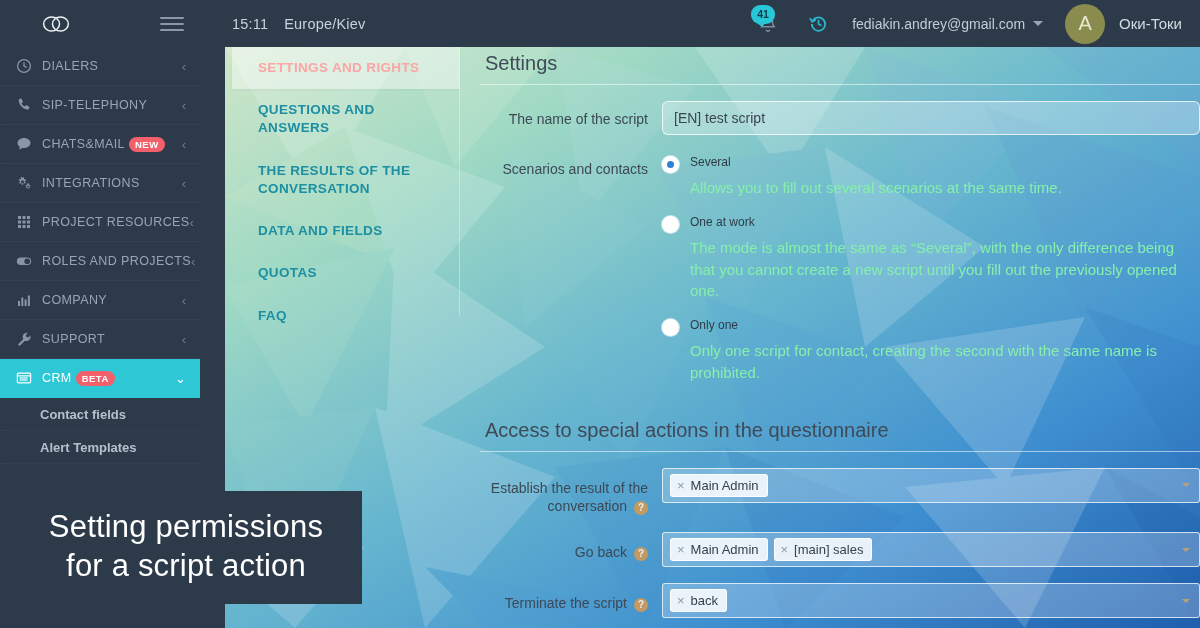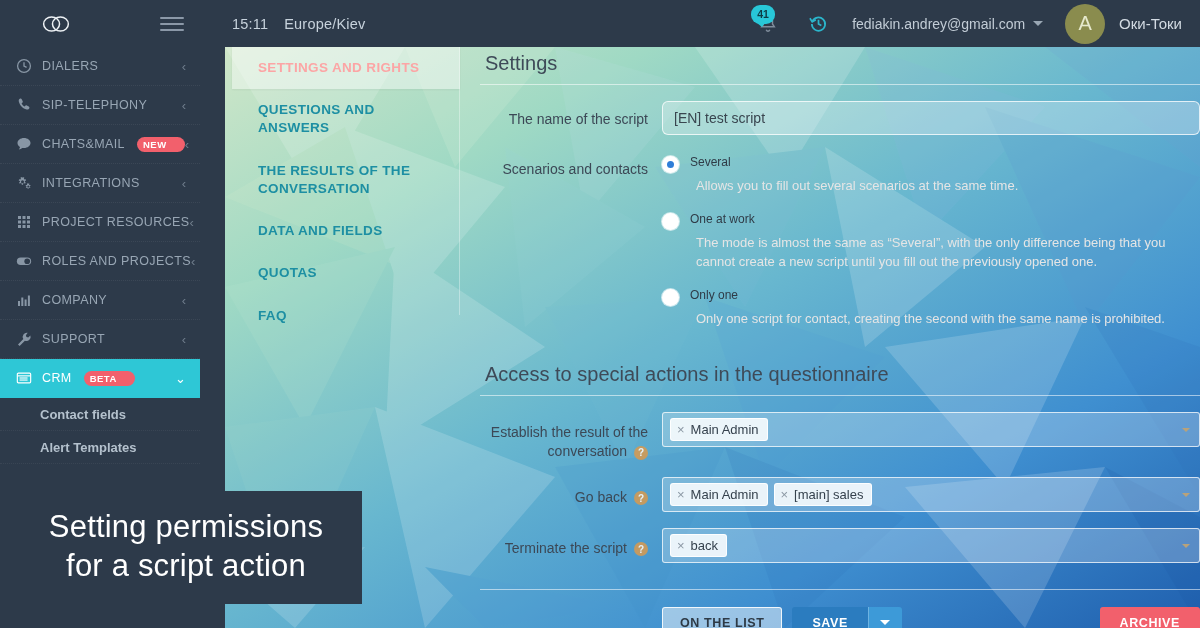--- a/index.html
+++ b/index.html
@@ -60,21 +60,21 @@
     position: relative; height: 39px; display: flex; align-items: center;
     padding: 0 14px 0 16px; cursor: pointer; color: #98a6b4;
     border-bottom: 1px dotted rgba(255,255,255,.07);
   }
   .nav-item .ico { width: 26px; flex: 0 0 26px; display:flex; align-items:center; color:#8896a5; }
   .nav-item .ico svg { width: 16px; height: 16px; }
   .nav-label { font-size: 12.5px; letter-spacing: .4px; text-transform: uppercase; white-space: nowrap; }
   .nav-item .chev { margin-left: auto; color:#6f7d8c; font-size: 13px; line-height: 1; }
   .pill {
     display:inline-block; background:#f2606c; color:#fff; font-size:9.5px; font-weight:bold;
-    letter-spacing:.5px; padding:2px 18px 2px 6px; border-radius:9px; margin-left:12px; vertical-align: middle;
+    letter-spacing:.5px; padding:2px 6px 2px 6px; border-radius:9px; margin-left:4px; vertical-align: middle;
   }
   .nav-item.active { background: #2ec7d6; color:#ffffff; border-bottom-color: transparent; }
   .nav-item.active .ico { color:#ffffff; }
   .nav-item.active .chev { color:#ffffff; }
   .nav-item.active .pill { background:#f2606c; }
 
   .subnav { background: #2d3a4a; }
   .sub-item {
     height: 33px; display: flex; align-items: center; padding-left: 40px;
     color: #b4c1cd; font-size: 13px; font-weight: bold; cursor: pointer;
@@ -123,21 +123,21 @@
   .radio {
     width: 17px; height: 17px; border-radius: 50%; background: #ffffff;
     flex: 0 0 17px; margin-top: 1px; margin-right: 11px; position: relative; cursor: pointer;
     box-shadow: 0 0 0 1px rgba(255,255,255,.6);
   }
   .radio.on::after {
     content: ""; position: absolute; width: 7px; height: 7px; border-radius: 50%;
     background: #2f7ed8; top: 5px; left: 5px;
   }
   .radio-main { font-size: 12px; color: #2f3b47; }
-  .radio-desc { font-size: 13px; color: #e5e5e5; margin-top: 4px; line-height: 1.45; max-width: 500px; margin-left: 6px; }
+  .radio-desc { font-size: 15px; color: #86efac; margin-top: 4px; line-height: 1.45; max-width: 500px; }
   .radio-blk { margin-bottom: 16px; }
   .radio-blk:last-child { margin-bottom: 0; }
   .radio-body { padding-left: 28px; }
 
   .sec2 { margin-top: 30px; }
 
   .help {
     display: inline-flex; width: 14px; height: 14px; border-radius: 50%;
     background: #d99a4e; color: #fff; font-size: 10px; font-weight: bold;
     align-items: center; justify-content: center; margin-left: 7px;

